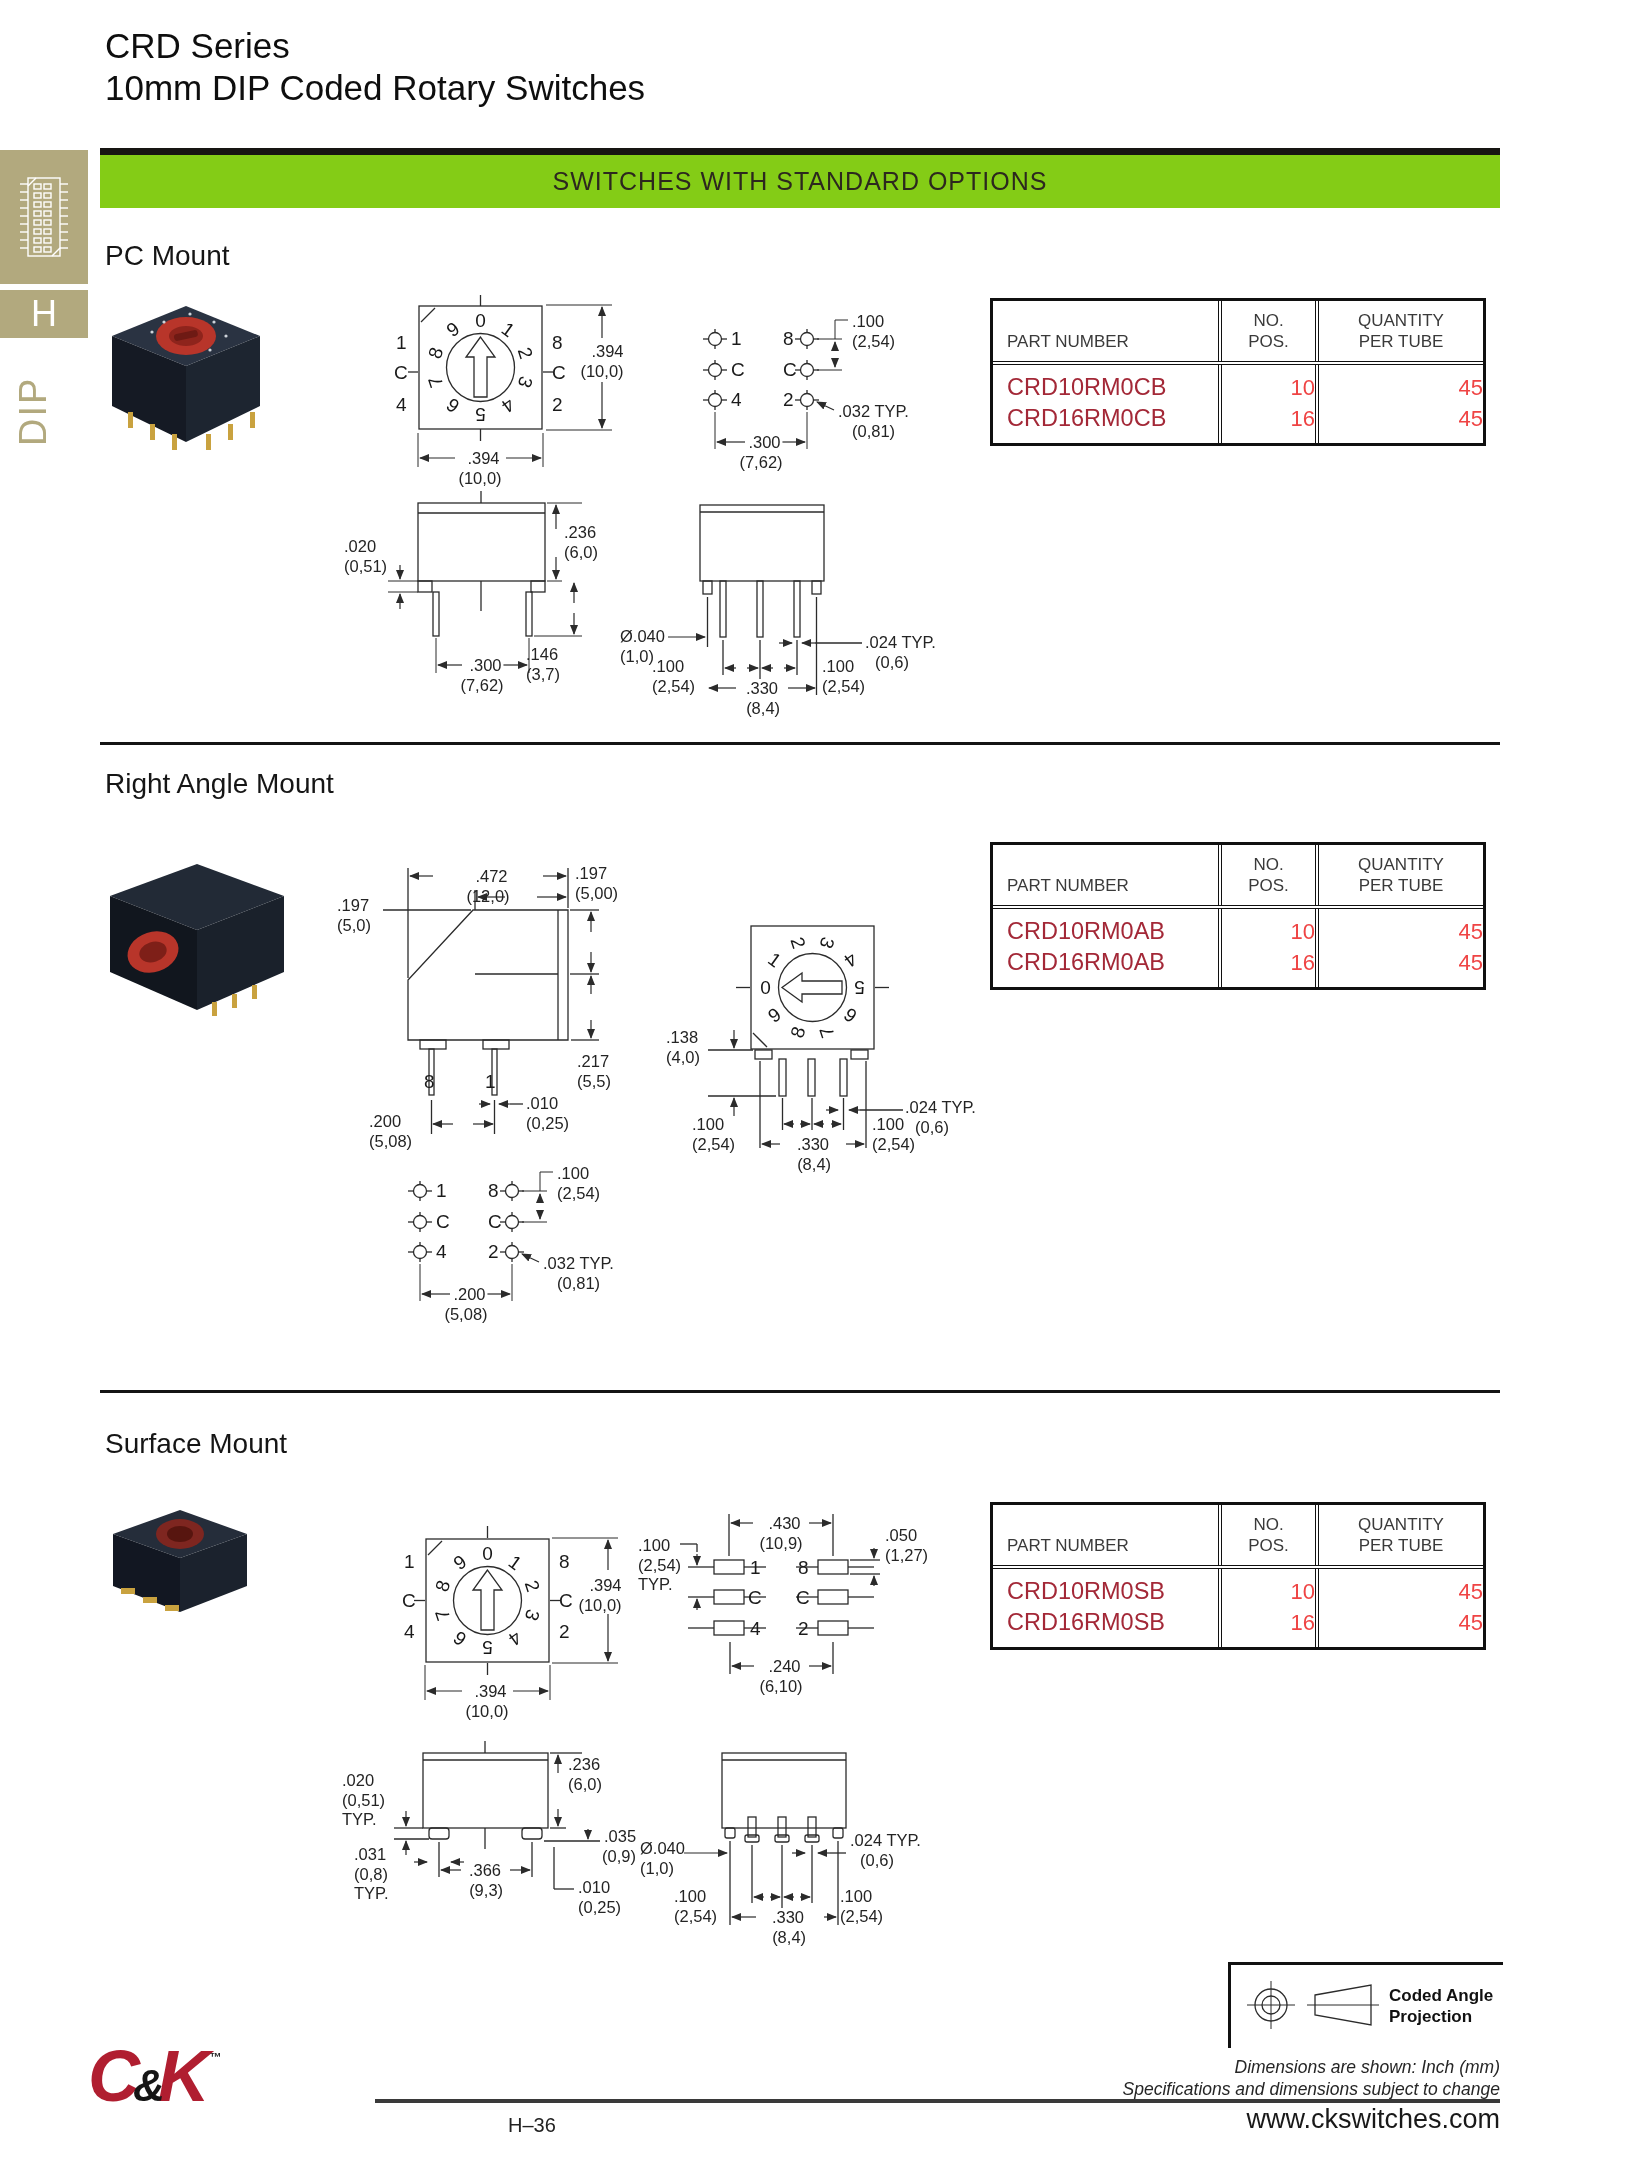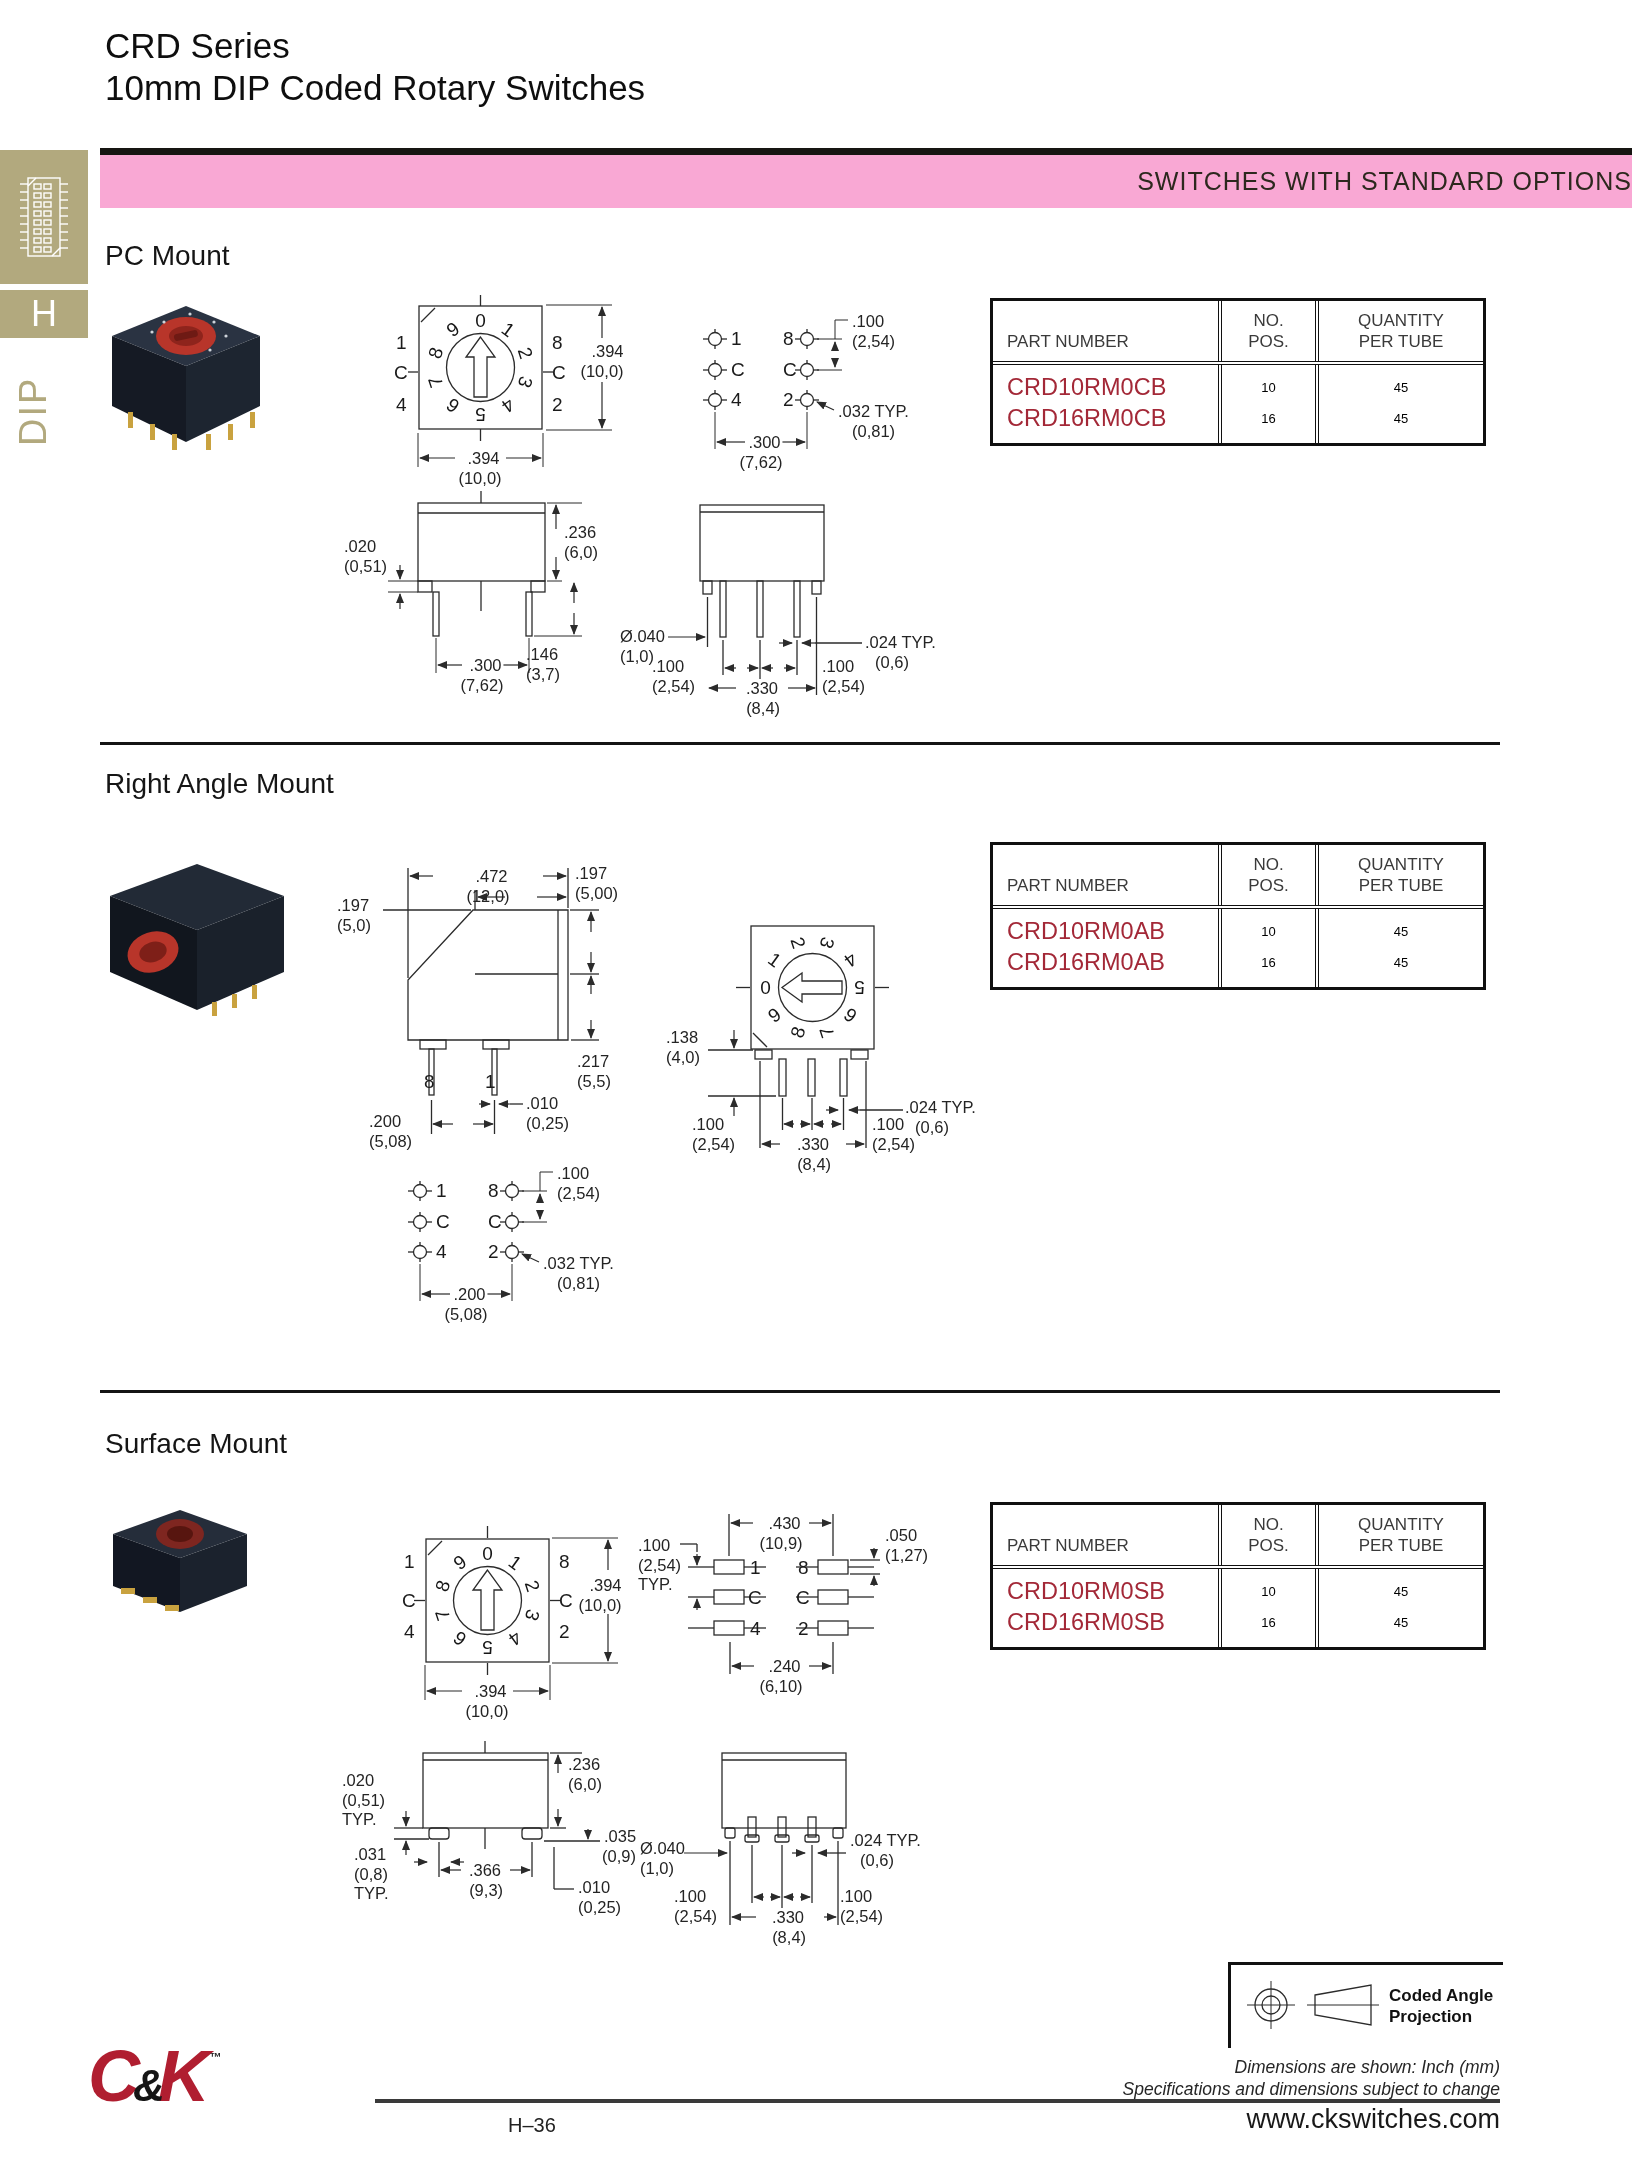--- a/index.html
+++ b/index.html
@@ -1,21 +1,21 @@
 <!DOCTYPE html>
 <html><head>
 <meta charset="utf-8">
 <style>
   html,body{margin:0;padding:0;background:#fff}
   #page{position:relative;width:1650px;height:2175px;background:#fff;overflow:hidden;
         font-family:"Liberation Sans","DejaVu Sans",sans-serif;color:#1a1a1a}
   .abs{position:absolute}
   .title{position:absolute;font-size:35px;line-height:40px;color:#0e0e0e}
-  .banner{position:absolute;left:100px;top:148px;width:1532px;height:53px;background:#f9a8d4;
-          border-top:7px solid #171512;text-align:right;line-height:53px;font-size:25px;
+  .banner{position:absolute;left:100px;top:148px;width:1400px;height:53px;background:#84cc16;
+          border-top:7px solid #171512;text-align:center;line-height:53px;font-size:25px;
           letter-spacing:1px;color:#2c281e}
   .sideblock{position:absolute;left:0;width:88px;background:#b2a97e}
   .hletter{color:#fff;font-size:36px;text-align:center;line-height:48px}
   .diplabel{position:absolute;left:12px;top:346px;height:100px;width:46px;
             writing-mode:vertical-rl;transform:rotate(180deg);font-size:38px;color:#b2a97e;letter-spacing:2px}
   .sec-h{position:absolute;font-size:28px;color:#151515}
   .dim{position:absolute;font-size:16.5px;line-height:19.5px;color:#242424;text-align:right;white-space:nowrap}
   .dim.l{text-align:left}
   .bgw{background:#fff;padding:0 2px}
   .pl{position:absolute;font-size:19px;line-height:19px;color:#1b1b1b}
@@ -28,21 +28,21 @@
             font-family:"Liberation Sans",sans-serif}
   .ptable{position:absolute;width:490px;border:3px solid #101010;background:#fff}
   .trow{display:grid;grid-template-columns:225px 97px 1fr}
   .thead{border-bottom:4px double #101010}
   .thead .cell{font-size:17px;color:#3a3a3a;padding:9px 12px;line-height:21px}
   .thead .c1{display:flex;align-items:flex-end;padding-left:14px}
   .cc{text-align:center}
   .c2,.c3{border-left:4px double #101010}
   .tbody .cell{padding:7px 0 9px}
   .pn{font-size:23.5px;color:#a32837;line-height:31px;padding-left:14px;white-space:nowrap}
-  .nv{font-size:13px;color:#000000;line-height:31px;text-align:center}
+  .nv{font-size:22px;color:#ef4444;line-height:31px;text-align:right}
   .rule{position:absolute;background:#141414}
   .note{position:absolute;right:150px;text-align:right;font-style:italic;font-size:17.5px;color:#262626;line-height:22px}
   .site{position:absolute;right:150px;top:2104px;font-size:27px;color:#191919}
   .pageno{position:absolute;left:508px;top:2114px;font-size:20px;color:#222}
   .projbox{position:absolute;left:1228px;top:1962px;width:272px;height:83px;
            border-top:3px solid #111;border-left:3px solid #111}
   .projtxt{position:absolute;left:158px;top:20px;font-size:17px;font-weight:700;color:#111;line-height:21px}
   .logo{position:absolute;left:88px;top:2042px;display:flex;align-items:flex-end;font-style:italic;font-weight:700;letter-spacing:-2px}
   .logo .big{font-size:72px;line-height:68px;color:#b01e30}
   .logo .amp{font-size:44px;line-height:44px;color:#151515;margin:0 -5px;position:relative;top:-2px}

